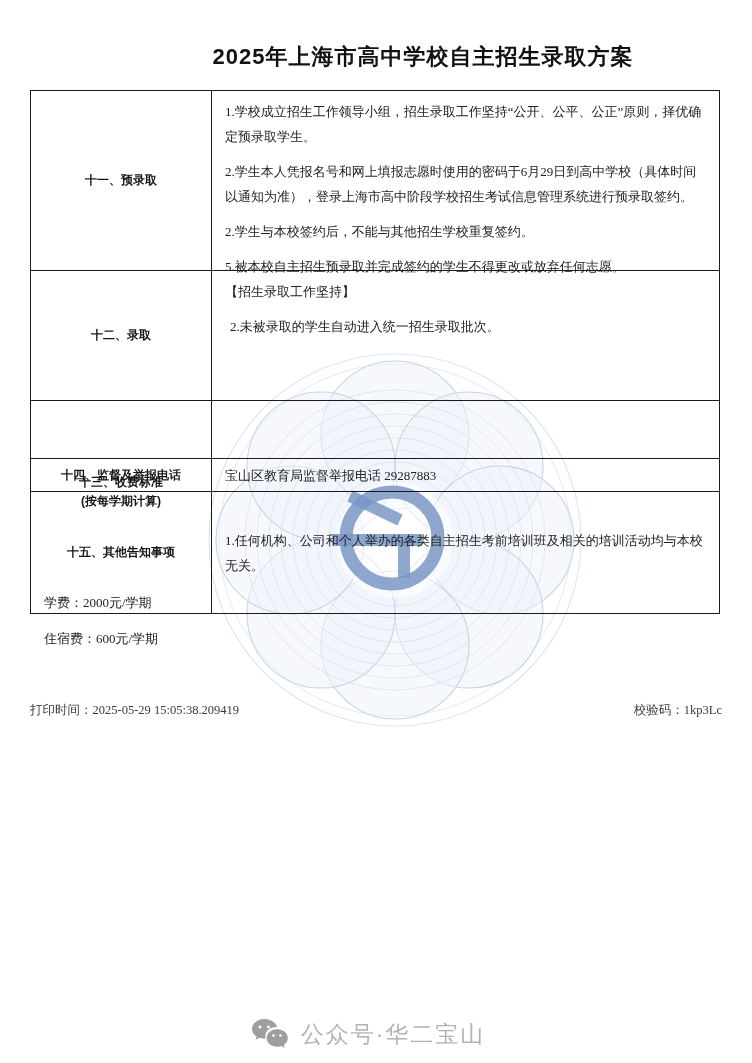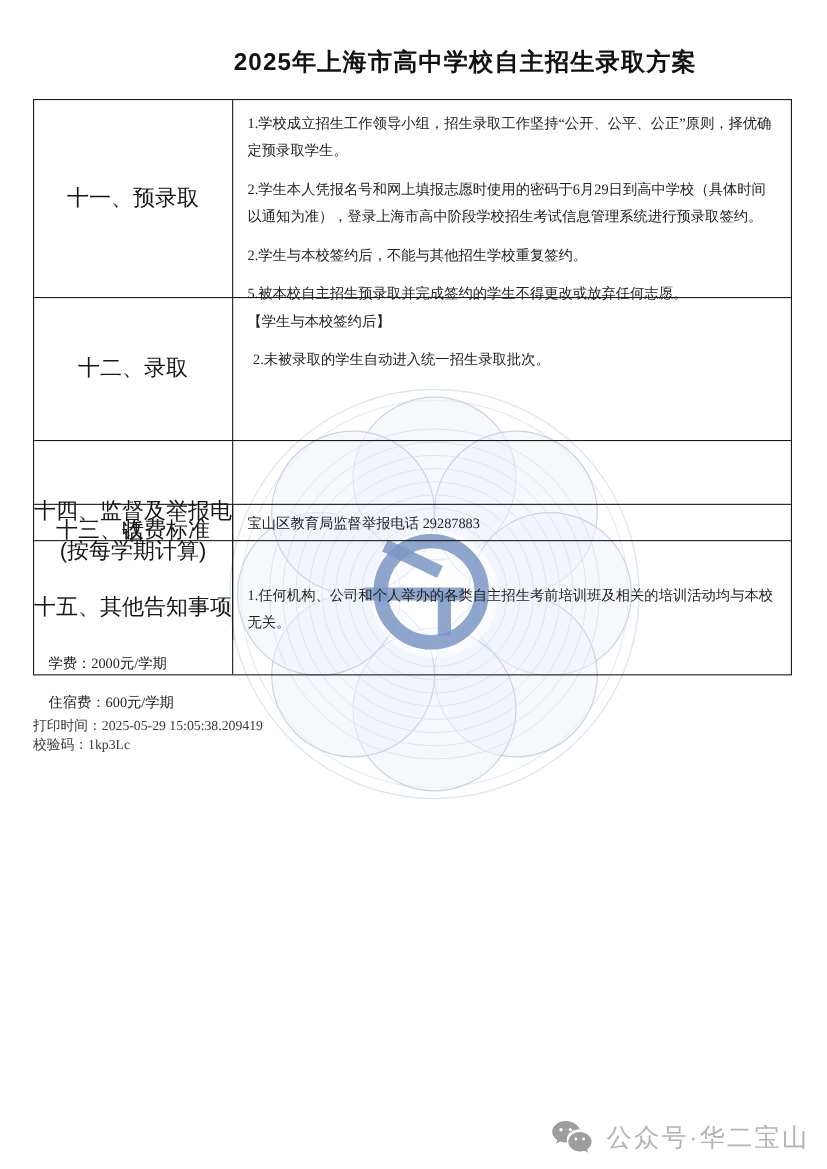--- a/index.html
+++ b/index.html
@@ -48,52 +48,51 @@
   .r2 { height: 58px; flex-direction: column; }
   .r3 { height: 33px; }
   .r4 { height: 121px; }
   .cell-label {
     width: 181px;
     flex: 0 0 181px;
     border-right: 1px solid #1a1a1a;
     display: flex; align-items: center; justify-content: center;
     text-align: center;
     font-family: "Liberation Sans", "DejaVu Sans", sans-serif;
-    font-weight: 400;
-    font-size: 20px;
+    font-weight: 700;
+    font-size: 12px;
     color: #161616;
     white-space: pre-line;
     line-height: 19px;
     box-sizing: border-box;
   }
   .cell-content {
     flex: 1 1 auto;
     padding: 3px 8px 2px 8px;
     box-sizing: border-box;
     display: flex; flex-direction: column;
   }
   .cell-content p { margin: 5px; font-size: 13px; line-height: 25px; color: #222; }
   .r1 .cell-content p:nth-child(n+2) { padding-left: 5px; }
   .r2 .cell-content, .r3 .cell-content, .r4 .cell-content { justify-content: center; }
   .r2 .cell-content p { line-height: 26px; }
   .r3 .cell-content p { line-height: 16px; }
   
   .footer-row {
     position: absolute;
-    left: 30px; top: 652px; width: 692px;
+    left: 30px; top: 702px; width: 692px;
     display: flex; justify-content: space-between; align-items: baseline;
     font-size: 12.5px; color: #3a3a3a;
     z-index: 1;
-    flex-direction: column;
   }
   
   .brand-strip {
     position: absolute;
     left: 0; top: 1012px; width: 736px; height: 44px;
-    display: flex; align-items: center; justify-content: flex-end;
+    display: flex; align-items: center; justify-content: center;
     gap: 12px;
     z-index: 1;
   }
   .brand-strip .wx-label {
     font-family: "Liberation Sans", "DejaVu Sans", sans-serif;
     font-size: 23px;
     letter-spacing: 2px;
     color: #b3b3b3;
   }
 </style>
@@ -148,21 +147,21 @@
       <p>1.学校成立招生工作领导小组，招生录取工作坚持“公开、公平、公正”原则，择优确定预录取学生。</p>
       <p>2.学生本人凭报名号和网上填报志愿时使用的密码于6月29日到高中学校（具体时间以通知为准），登录上海市高中阶段学校招生考试信息管理系统进行预录取签约。</p>
       <p>2.学生与本校签约后，不能与其他招生学校重复签约。</p>
       <p>5.被本校自主招生预录取并完成签约的学生不得更改或放弃任何志愿。</p>
     </div>
   </div>
 
   <div class="trow r1">
     <div class="cell-label">十二、录取</div>
     <div class="cell-content">
-      <p>【学生与本校签约后】</p>
+      <p>【招生录取工作坚持】</p>
       <p>2.未被录取的学生自动进入统一招生录取批次。</p>
     </div>
   </div>
 
   <div class="trow r2">
     <div class="cell-label">十三、收费标准
 (按每学期计算)</div>
     <div class="cell-content">
       <p>学费：2000元/学期</p>
       <p>住宿费：600元/学期</p>

